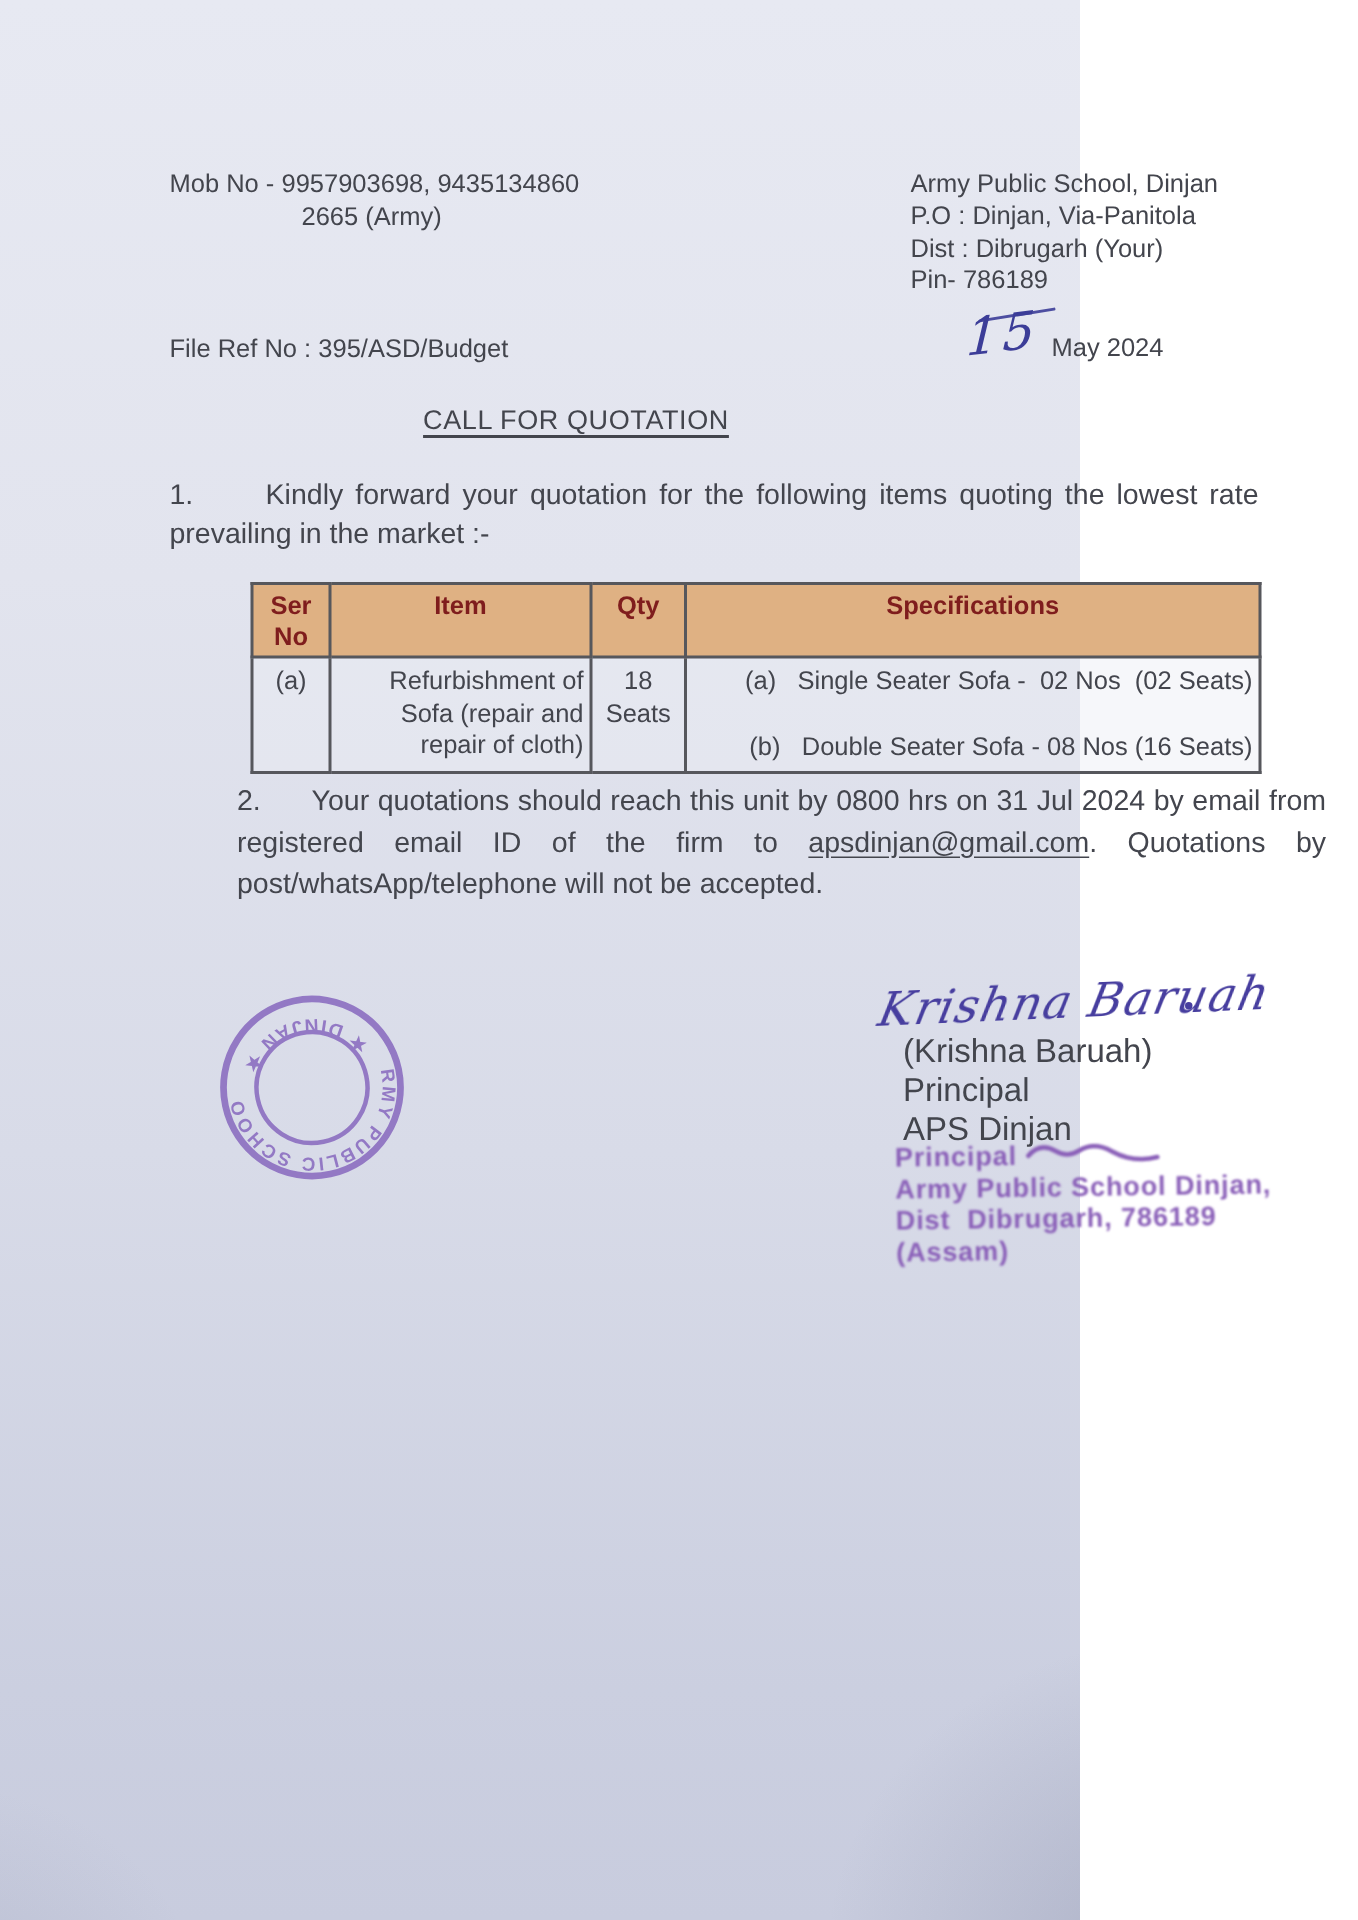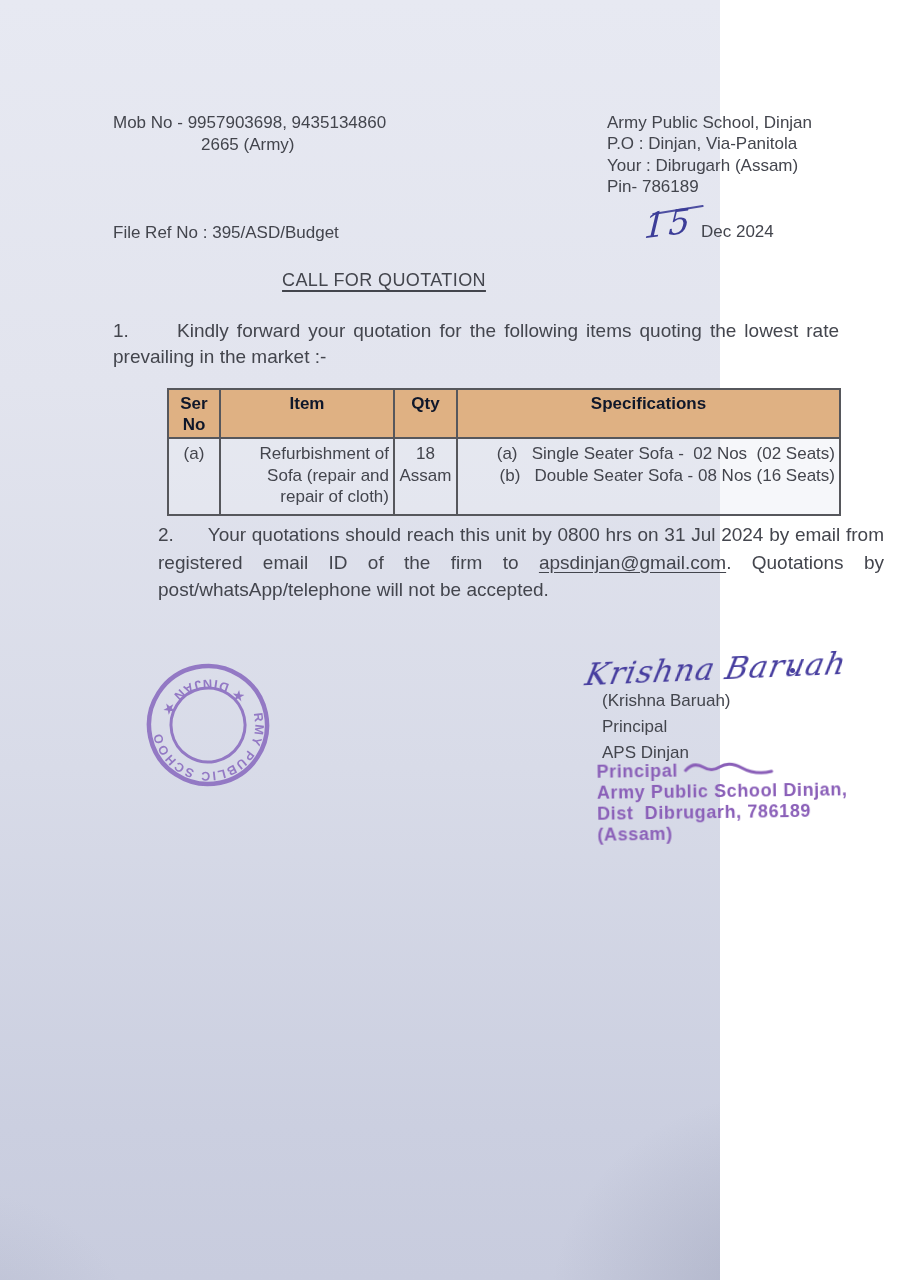--- a/index.html
+++ b/index.html
@@ -58,41 +58,41 @@
 
   
   .qtable{
     position:absolute; left:167px; top:388px;
     border-collapse:collapse; table-layout:fixed; width:672px;
     font-size:17px;
   }
   .qtable th, .qtable td{ border:2px solid #56575c; vertical-align:top; }
   .qtable th{
     background:#dfb183; font-weight:bold; text-align:center;
-    padding:3px 2px 2px; height:45px; line-height:21px; color:#0f172a;
+    padding:3px 2px 2px; height:45px; line-height:21px; color:#7f1d1d;
   }
   .qtable td{ padding:4px 4px 6px; height:67px; line-height:21.5px; background:rgba(236,238,245,.45);text-align:right; }
   td.c{ text-align:center; }
-  .spec-b{ }
+  .spec-b{ margin-top:22px; }
   .spec-line{ white-space:pre-wrap; }
 
   
   .round-stamp{ position:absolute; left:144px; top:661px; width:128px; height:128px; opacity:.88; filter:blur(.4px); }
   .round-stamp svg{ transform:rotate(168deg); }
 
   
   .sig-script{
     position:absolute; left:586px; top:651px; width:230px;
     font-family:"DejaVu Serif", serif; font-style:italic;
     font-size:31px; color:#473e9f; white-space:nowrap;
     transform:rotate(-2.5deg) skewX(-14deg); letter-spacing:1px;
     filter:blur(.25px);
   }
   .sig-dot{ position:absolute; left:790px; top:668px; width:5px; height:5px; background:#473e9f; border-radius:50%; }
-  .sig-block{ position:absolute; left:602px; top:688px; font-size:17px; line-height:26px; }
+  .sig-block{ position:absolute; left:602px; top:688px; font-size:22px; line-height:26px; }
 
   
   .office-stamp{
     position:absolute; left:597px; top:760px;
     color:#8a5fb8; font-weight:bold; font-size:18px; line-height:21px;
     letter-spacing:.6px; transform:rotate(-.8deg);
     filter:blur(.55px);
   }
   .office-stamp .l1{ display:flex; align-items:center; gap:6px; }
   .office-stamp .squig{ margin-top:-4px; }
@@ -105,21 +105,21 @@
   <div class="printed">
 
     <div class="hdr-left">
       <div class="line">Mob No - 9957903698, 9435134860</div>
       <div class="line indent">2665 (Army)</div>
     </div>
 
     <div class="hdr-right">
       <div class="line">Army Public School, Dinjan</div>
       <div class="line">P.O : Dinjan, Via-Panitola</div>
-      <div class="line">Your : Dibrugarh (Assam)</div>
+      <div class="line">Dist : Dibrugarh (Your)</div>
       <div class="line">Pin- 786189</div>
     </div>
 
     <div class="fileref line">File Ref No : 395/ASD/Budget</div>
 
     <div class="title-row">
       <span>CALL FOR QUOTATION</span>
     </div>
 
     <div class="para" id="para1">
@@ -145,21 +145,21 @@
       <tbody>
         <tr>
           <td class="c">(a)</td>
           <td>
             <div>Refurbishment of</div>
             <div>Sofa (repair and</div>
             <div>repair of cloth)</div>
           </td>
           <td class="c">
             <div>18</div>
-            <div>Assam</div>
+            <div>Seats</div>
           </td>
           <td>
             <div class="spec-line">(a)&nbsp;&nbsp; Single Seater Sofa -&nbsp; 02 Nos&nbsp; (02 Seats)</div>
             <div class="spec-line spec-b">(b)&nbsp;&nbsp; Double Seater Sofa - 08 Nos (16 Seats)</div>
           </td>
         </tr>
       </tbody>
     </table>
 
     <div class="para" id="para2">
@@ -171,21 +171,21 @@
     <div class="sig-block">
       <div class="line">(Krishna Baruah)</div>
       <div class="line">Principal</div>
       <div class="line">APS Dinjan</div>
     </div>
   </div>
 
   <div class="date-wrap">
     <span class="hand-day">15</span>
     <span class="day-flourish"></span>
-    <span class="date-printed printed">Dec 2024</span>
+    <span class="date-printed printed">May 2024</span>
   </div>
 
   <div class="sig-script">Krishna Baruah</div>
   <div class="sig-dot"></div>
 
   <div class="round-stamp">
     <svg width="128" height="128" viewBox="0 0 128 128">
       <circle cx="64" cy="64" r="59" fill="none" stroke="#8a6cc0" stroke-width="4.5"></circle>
       <circle cx="64" cy="64" r="37" fill="none" stroke="#8a6cc0" stroke-width="3"></circle>
       <defs>

